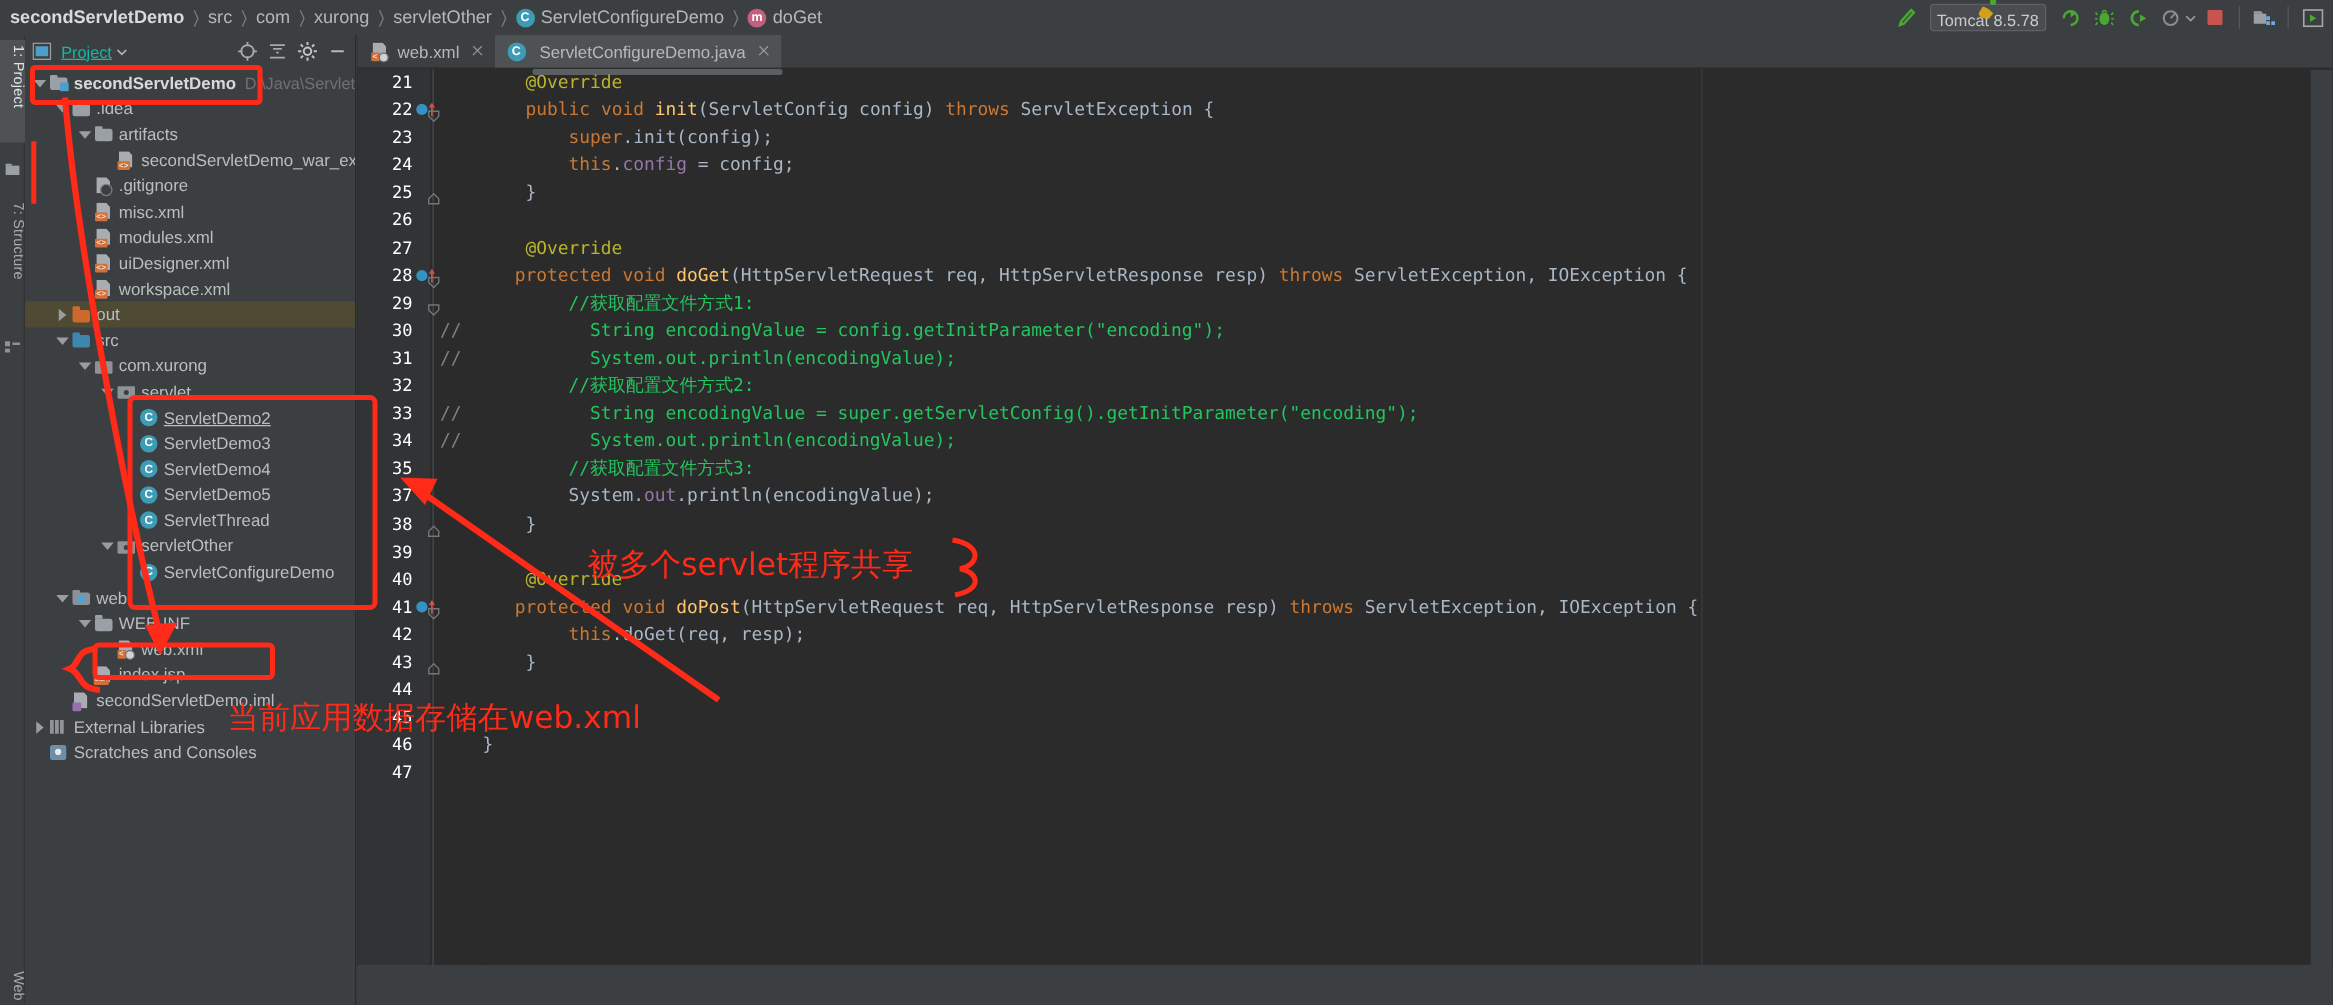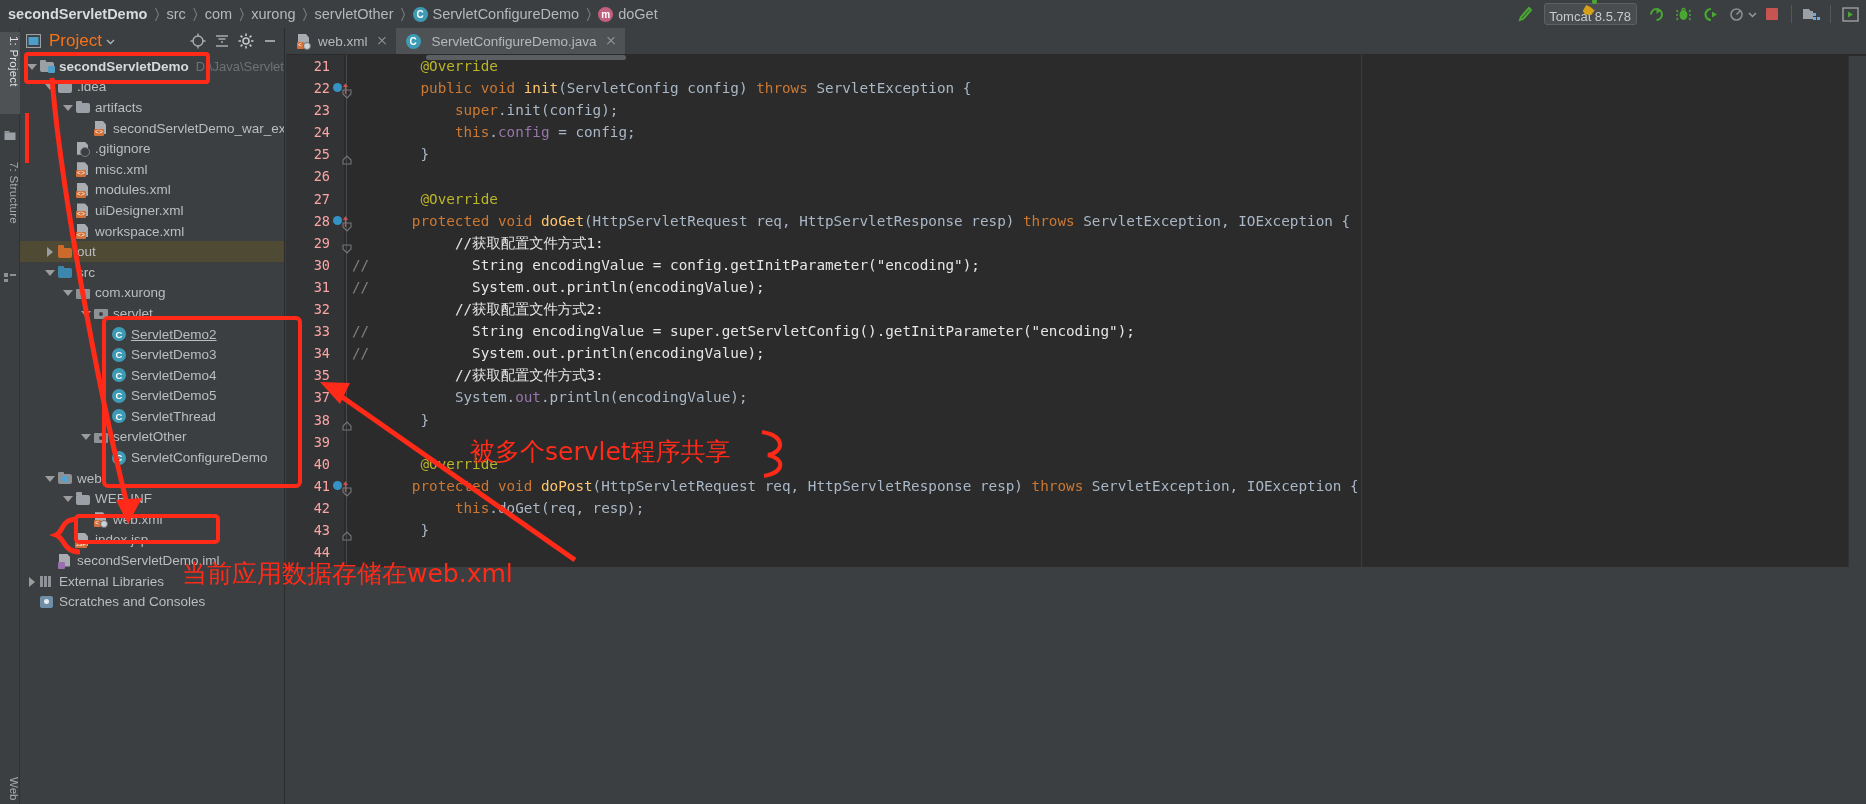--- a/index.html
+++ b/index.html
@@ -2,21 +2,21 @@
 <html><head>
 <meta charset="utf-8">
 <style>
   * { box-sizing: border-box; margin: 0; padding: 0; }
   html, body {
     width: 1866px; height: 804px;
     background: #3c3f41;
     font-family: "Liberation Sans", sans-serif;
     overflow: hidden;
   }
-  #app { position: relative; width: 1866px; height: 567px; }
+  #app { position: relative; width: 1866px; height: 772px; }
 
   
   .topbar {
     position: absolute; left: 0; top: 0; width: 1866px; height: 28px;
     background: #3c3f41; display: flex; align-items: center;
   }
   .crumbs { display: flex; align-items: center; padding-left: 8px; height: 28px; }
   .crumb {
     font-size: 14.5px; color: #b5b8bb; display: flex; align-items: center;
     white-space: nowrap;
@@ -74,21 +74,21 @@
 
   
   .projpanel {
     position: absolute; left: 20px; top: 28px; width: 265px; height: 776px;
     background: #3c3f41; border-right: 1px solid #2b2b2b;
   }
   .proj-header {
     height: 26px; display: flex; align-items: center;
     padding: 0 4px 0 6px; background: #3c3f41; gap: 4px;
   }
-  .proj-title { font-size: 17px; color: #f97316; margin-left: 4px; }
+  .proj-title { font-size: 13px; color: #14b8a6; margin-left: 4px; text-decoration: underline; }
   .proj-hdr-spacer { flex: 1; }
   .hdr-ico { width: 20px; height: 20px; display:flex; align-items:center; justify-content:center; }
 
   .tree {
     position: absolute; top: 26px; left: 0; right: 0; bottom: 0;
     overflow: hidden; padding-top: 2px;
   }
   .trow {
     height: 20.6px; display: flex; align-items: center;
     font-size: 13.5px; color: #bbbdc0; white-space: nowrap;
@@ -256,37 +256,37 @@
     background: #484a4c;
   }
   .code-lines {
     position: absolute; left: 0; top: 0; right: 0; bottom: 0;
     font-family: "DejaVu Sans Mono", "Liberation Mono", monospace;
     font-size: 14.3px; line-height: 22.1px;
   }
   .cl { position: relative; height: 22.1px; white-space: pre; }
   .cl .lnum {
     position: absolute; left: 0; width: 44px; text-align: right;
-    color: #fca5a5; font-size: 13.6px; line-height: 22.1px;
+    color: #ffffff; font-size: 13.6px; line-height: 22.1px;
   }
   .cl .ctext {
     position: absolute; left: 100px; color: #a9b7c6; line-height: 22.1px;
   }
   .cl .cmark {
     position: absolute; left: 66px; color: #808080; line-height: 22.1px;
   }
   .cl.hl { background: #323232; }
   .cl.hl .lnum { color: #a4a3a3; }
 
   .kw   { color: #cc7832; }
   .anno { color: #bbb529; }
   .meth { color: #ffc66d; }
   .fld  { color: #9876aa; }
   .str  { color: #6a8759; }
-  .cmt  { color: #e5e5e5; }
+  .cmt  { color: #22c55e; }
   .typ  { color: #a9b7c6; }
   .hint {
     color: #8c8c8c; background: #3b3b3b; border-radius: 3px;
     padding: 0 2px; font-size: 13px;
   }
 
   .breakpt {
     position: absolute; left: 47px; width: 9px; height: 9px;
     border-radius: 50%; background: #3592c4; top: 6px;
   }

